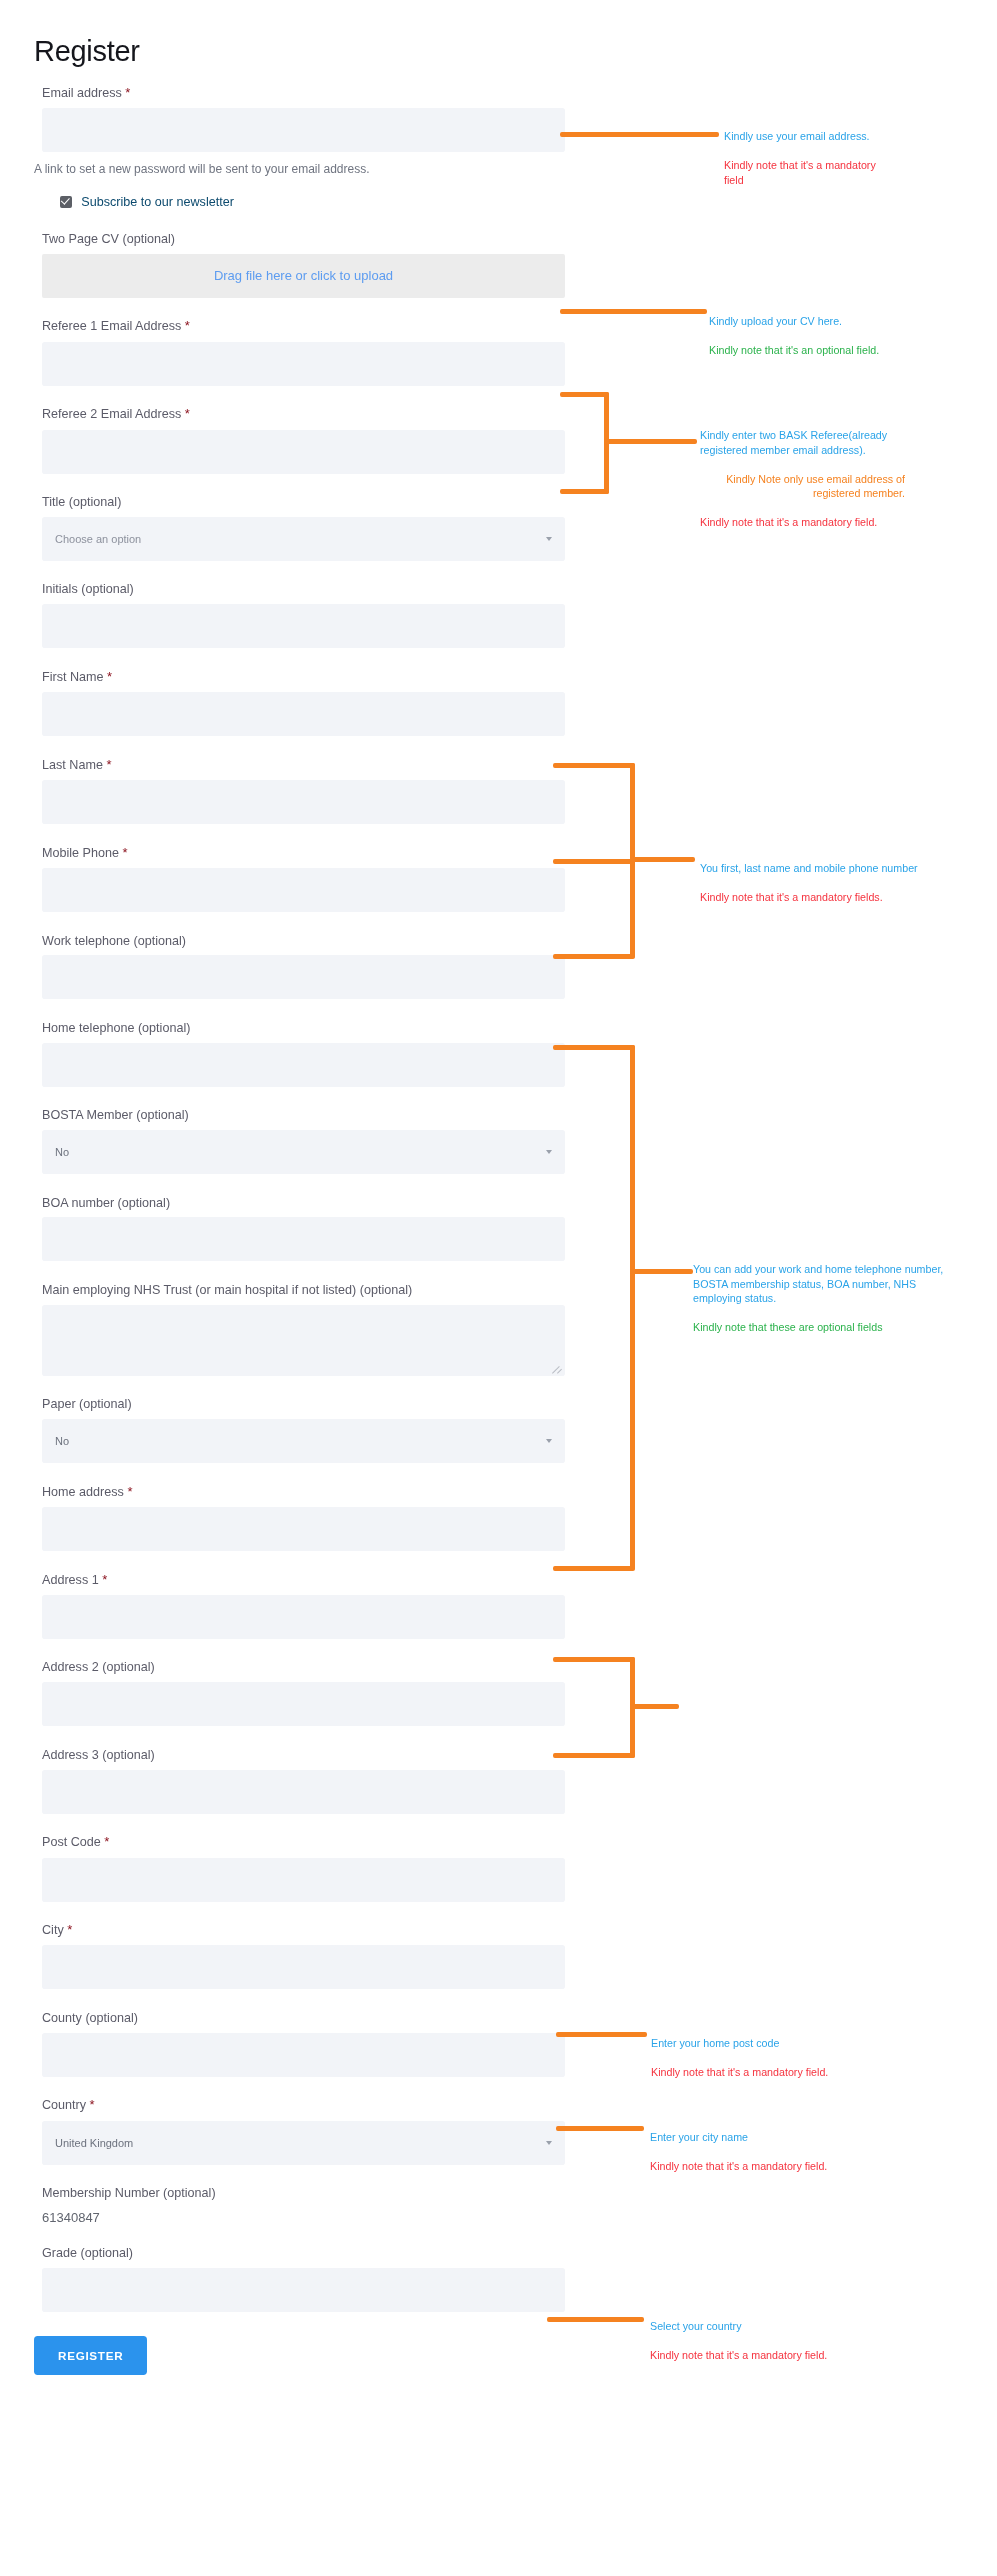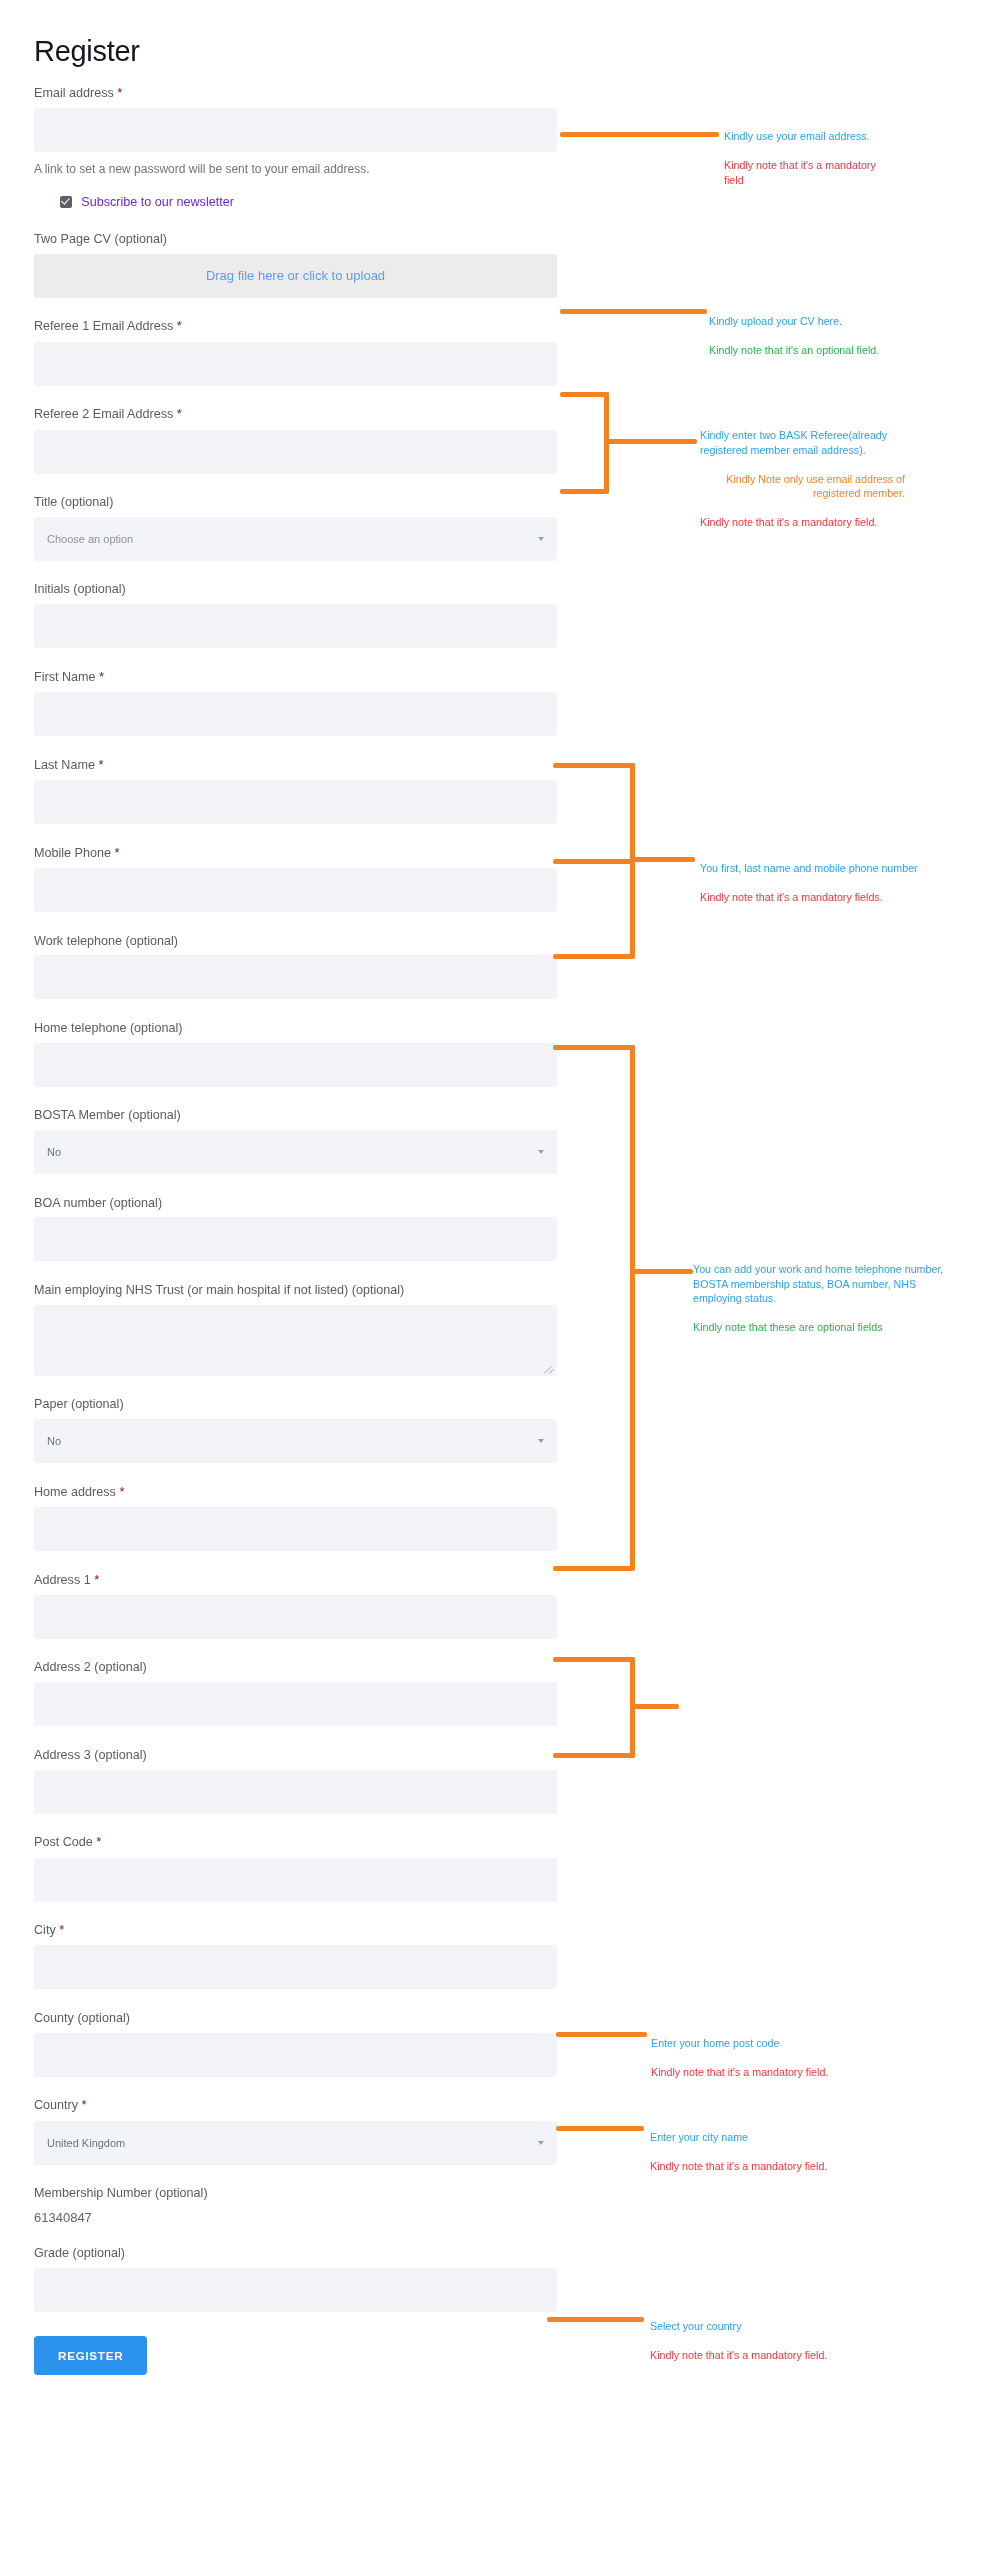--- a/index.html
+++ b/index.html
@@ -22,21 +22,21 @@
     top:35px;
     width:523px;
   }
   h1.page-title {
     font-size:29px;
     font-weight:400;
     color:#15161c;
     margin:0 0 17px 0;
     letter-spacing:-0.3px;
   }
-  .field { margin-bottom:20.5px; }
+  .field { margin-bottom:20.5px;margin-left:8px; }
   .field.tight { margin-bottom:17px; }
   .label {
     font-size:12.6px;
     color:#5b5b68;
     margin-bottom:6.5px;
     line-height:1.3;
     display:block;
   }
   .req { color:#8c1420; font-size:13px; }
   .control {
@@ -110,21 +110,21 @@
   }
   .cbox:after {
     content:"";
     position:absolute;
     left:3.3px; top:0.9px;
     width:3.7px; height:6.5px;
     border:solid #ffffff;
     border-width:0 1.6px 1.6px 0;
     transform:rotate(42deg);
   }
-  .cbox-label { font-size:12.6px; color:#6d28d9; }
+  .cbox-label { font-size:12.6px; color:#0c4a6e; }
 
   .dropzone {
     width:523px;
     height:44px;
     background:#ececec;
     border-radius:1.9px;
     display:flex;
     align-items:center;
     justify-content:center;
   }

